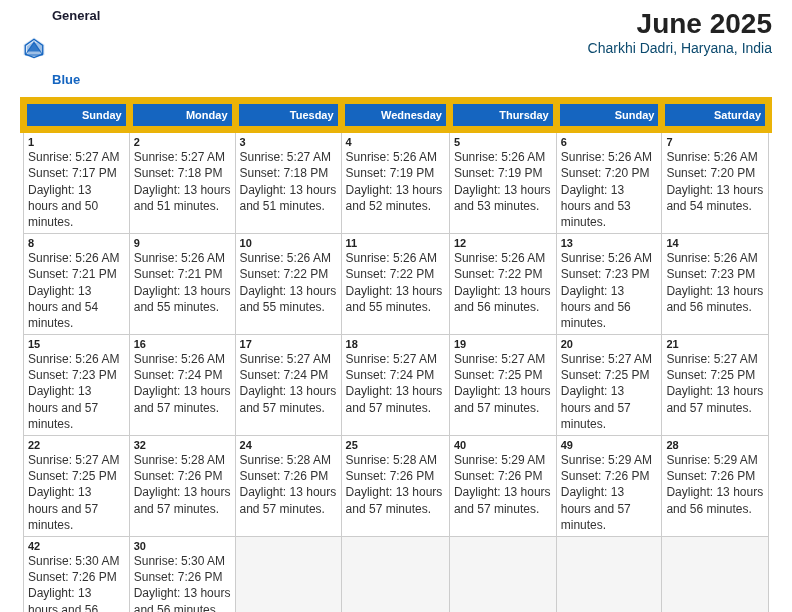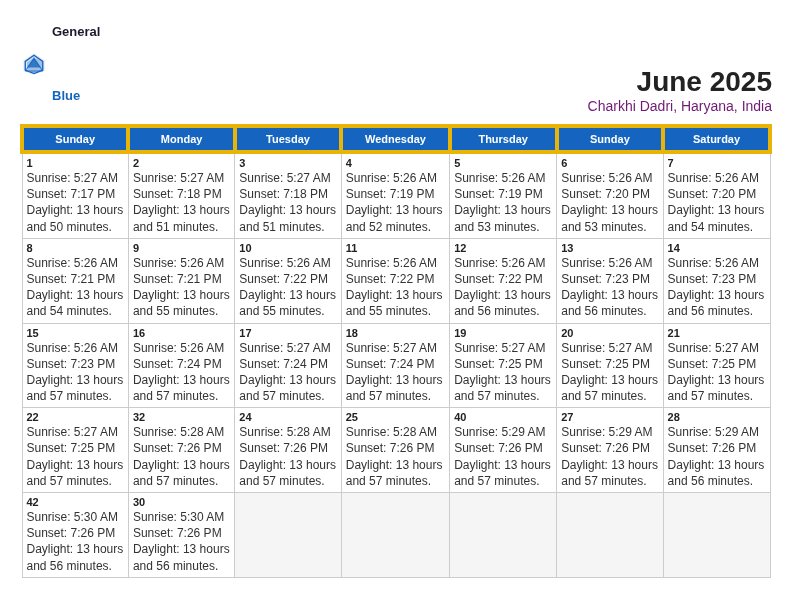--- a/index.html
+++ b/index.html
@@ -6,21 +6,21 @@
     body {
       font-family: Arial, sans-serif;
       background: #fff;
       width: 792px;
       height: 612px;
       overflow: hidden;
     }
     .page {
       width: 792px;
       height: 612px;
-      padding: 24px 20px;
+      padding: 8px 20px;
       background: #fff;
     }
     .header {
       display: flex;
       justify-content: space-between;
       align-items: flex-start;
       margin-bottom: 10px;
     }
     .logo {
       display: flex;
@@ -33,45 +33,44 @@
       color: #1a1a2e;
       line-height: 1.2;
     }
     .logo-blue { color: #1565c0; margin-top: 48px; }
     .logo-icon {
       width: 28px;
       height: 28px;
     }
     .title-block {
       text-align: right;
-      margin-top: 42px;
     }
     .month-title {
       font-size: 28px;
       font-weight: bold;
       color: #222;
     }
     .location {
       font-size: 14px;
-      color: #701a75;
+      color: #0c4a6e;
       font-weight: normal;
     }
     .calendar {
       width: 100%;
       border-collapse: collapse;
       font-size: 9.5px;
     }
     .calendar th {
       background: #1565c0;
       color: #fff;
       padding: 5px 4px;
-      text-align: center;
+      text-align: right;
       font-size: 11px;
       font-weight: bold;
-      border: 4px solid #eab308;
+      border: 7px solid #eab308;
     }
     .calendar td {
       vertical-align: top;
       border: 1px solid #ccc;
       padding: 3px 4px;
       width: 113px;
       min-height: 72px;
       height: 72px;
       background: #fff;
     }
@@ -185,21 +184,21 @@
           <td><span class="day-num">22</span>
         <span class="day-info">Sunrise: 5:27 AM<br>Sunset: 7:25 PM<br>Daylight: 13 hours and 57 minutes.</span></td>
           <td><span class="day-num">32</span>
         <span class="day-info">Sunrise: 5:28 AM<br>Sunset: 7:26 PM<br>Daylight: 13 hours and 57 minutes.</span></td>
           <td><span class="day-num">24</span>
         <span class="day-info">Sunrise: 5:28 AM<br>Sunset: 7:26 PM<br>Daylight: 13 hours and 57 minutes.</span></td>
           <td><span class="day-num">25</span>
         <span class="day-info">Sunrise: 5:28 AM<br>Sunset: 7:26 PM<br>Daylight: 13 hours and 57 minutes.</span></td>
           <td><span class="day-num">40</span>
         <span class="day-info">Sunrise: 5:29 AM<br>Sunset: 7:26 PM<br>Daylight: 13 hours and 57 minutes.</span></td>
-          <td><span class="day-num">27</span>
+          <td><span class="day-num">49</span>
         <span class="day-info">Sunrise: 5:29 AM<br>Sunset: 7:26 PM<br>Daylight: 13 hours and 57 minutes.</span></td>
           <td><span class="day-num">28</span>
         <span class="day-info">Sunrise: 5:29 AM<br>Sunset: 7:26 PM<br>Daylight: 13 hours and 56 minutes.</span></td>
         </tr>
         <tr class="last-row">
           <td><span class="day-num">42</span>
         <span class="day-info">Sunrise: 5:30 AM<br>Sunset: 7:26 PM<br>Daylight: 13 hours and 56 minutes.</span></td>
           <td><span class="day-num">30</span>
         <span class="day-info">Sunrise: 5:30 AM<br>Sunset: 7:26 PM<br>Daylight: 13 hours and 56 minutes.</span></td>
           <td class="empty"></td>

